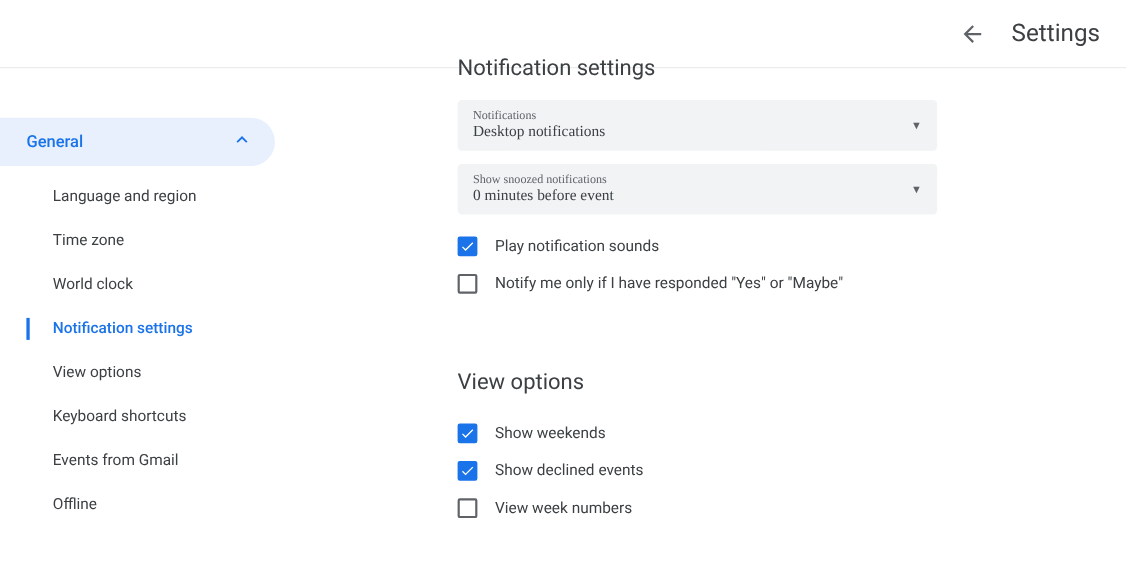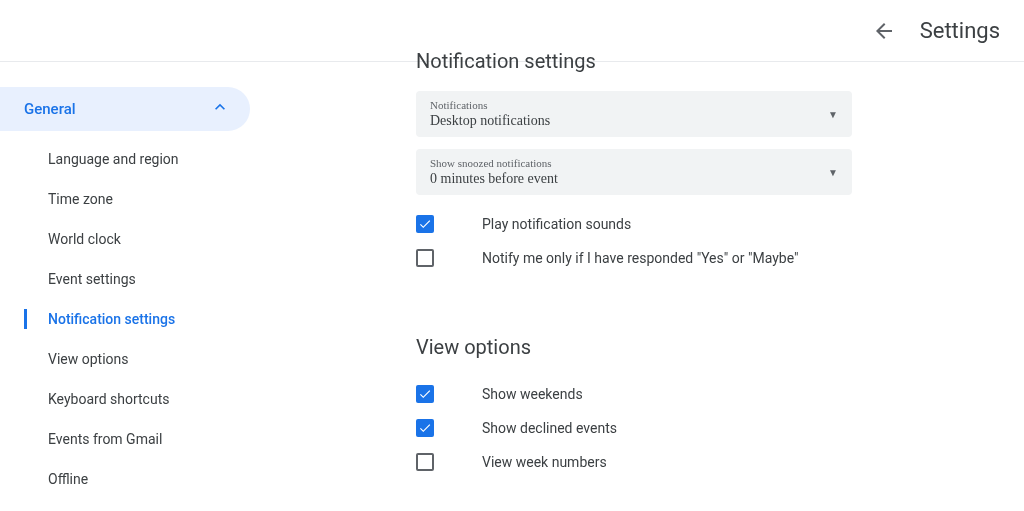--- a/index.html
+++ b/index.html
@@ -129,21 +129,20 @@
     }
     .select-caret {
       color: #5f6368;
       font-size: 10px;
     }
     .checkbox-row {
       display: flex;
       align-items: center;
       padding: 8px 0;
       cursor: pointer;
-      gap: 32px;
     }
     .checkbox {
       width: 18px;
       height: 18px;
       border-radius: 2px;
       margin-right: 16px;
       display: flex;
       align-items: center;
       justify-content: center;
       flex-shrink: 0;
@@ -189,23 +188,20 @@
     <div class="sidebar-items" id="sidebar-items">
         <div class="sidebar-item">
           <span>Language and region</span>
         </div>
         <div class="sidebar-item">
           <span>Time zone</span>
         </div>
         <div class="sidebar-item">
           <span>World clock</span>
         </div>
-        <div class="sidebar-item">
-          <span>Event settings</span>
-        </div>
         <div class="sidebar-item active">
           <span>Notification settings</span>
         </div>
         <div class="sidebar-item">
           <span>View options</span>
         </div>
         <div class="sidebar-item">
           <span>Keyboard shortcuts</span>
         </div>
         <div class="sidebar-item">

